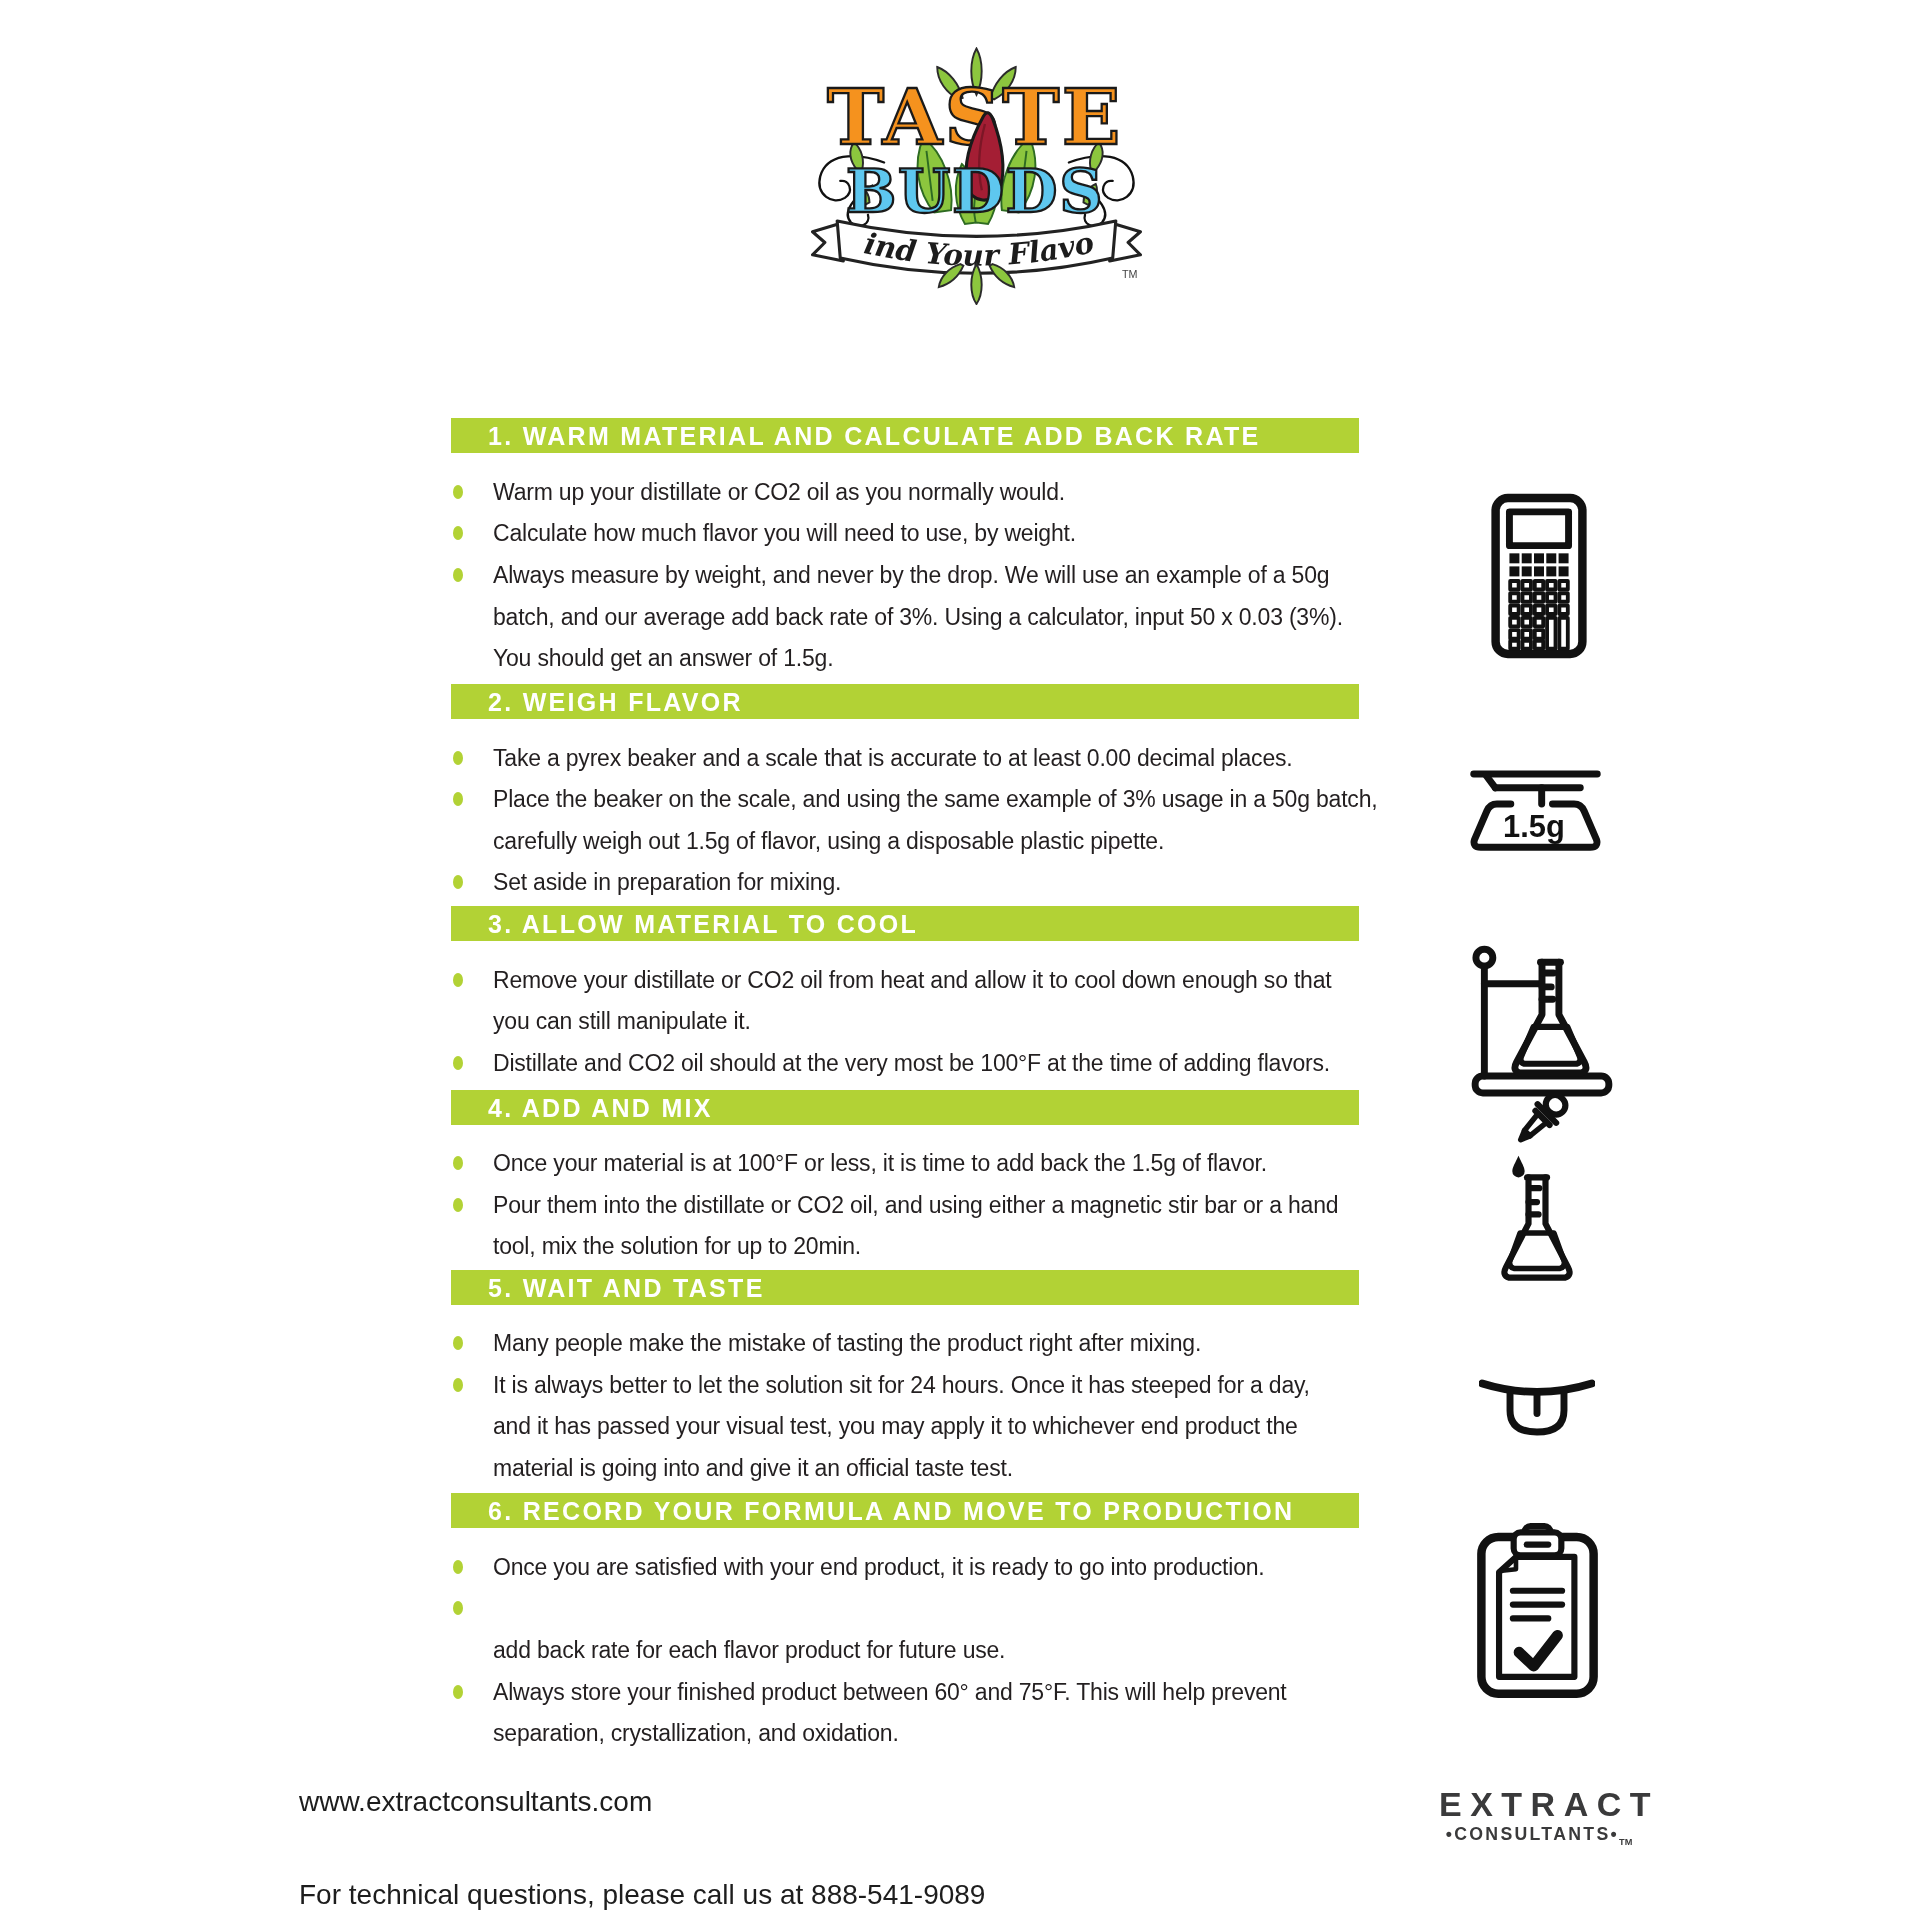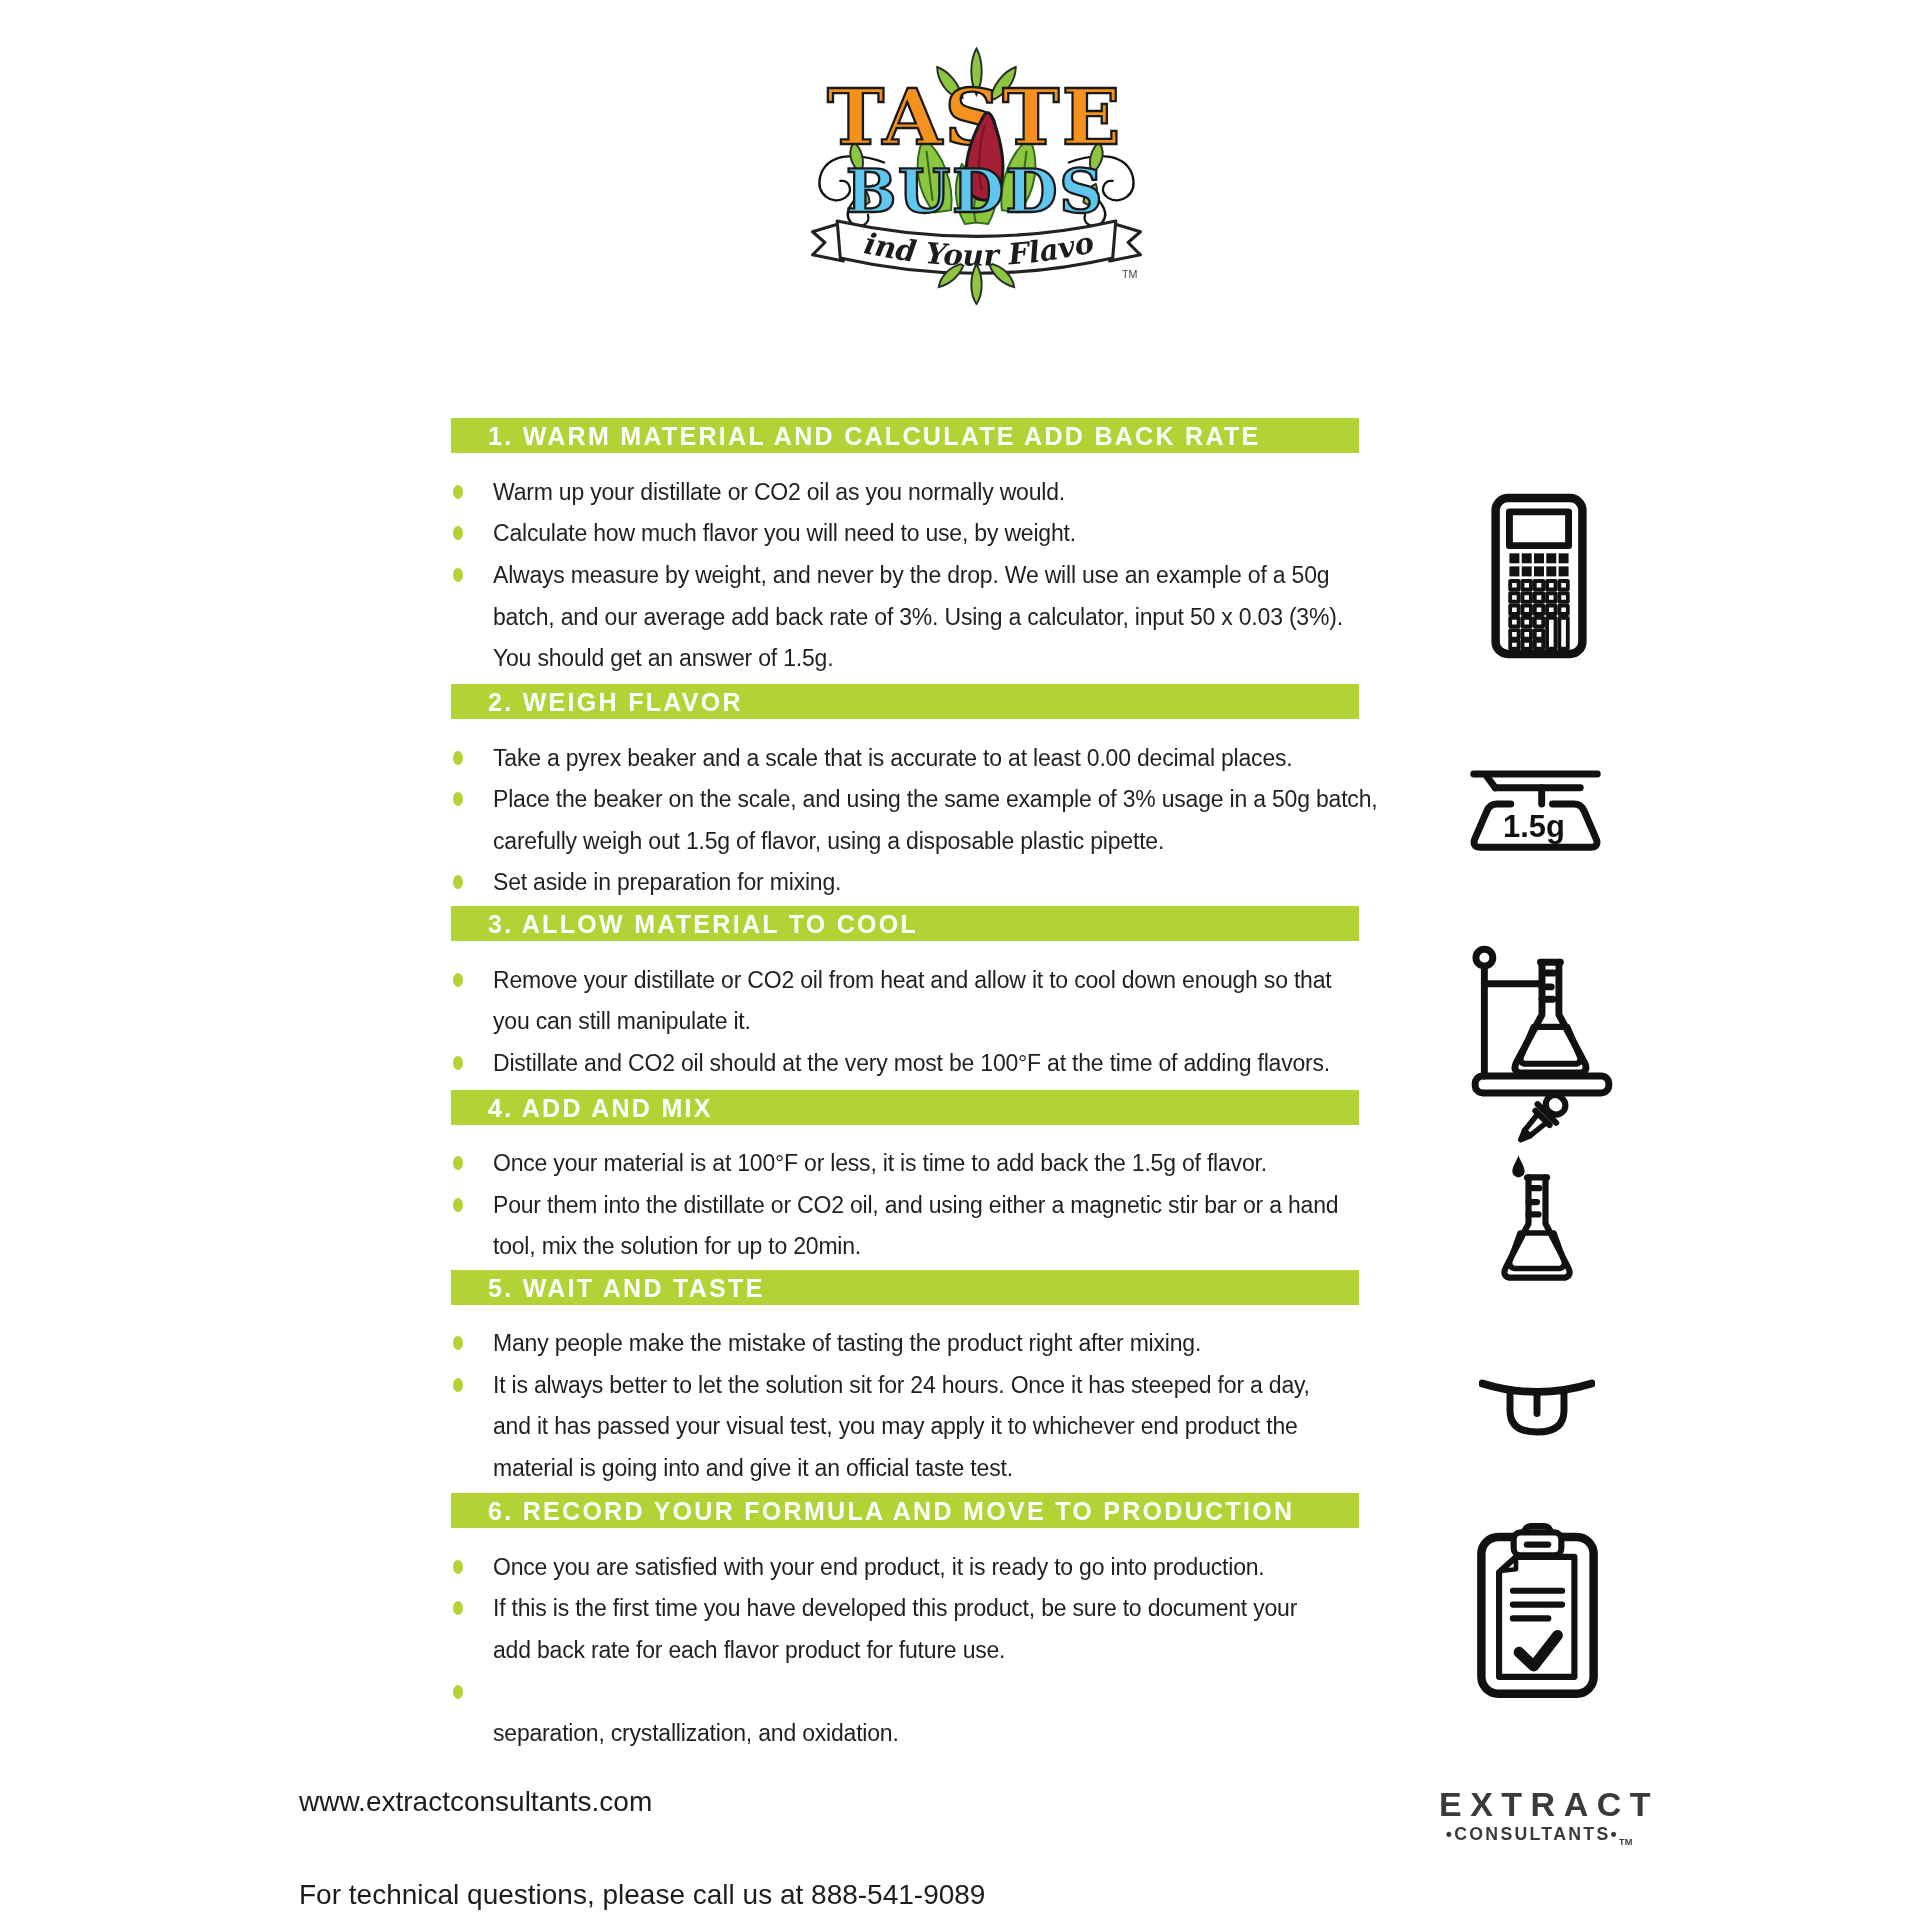--- a/index.html
+++ b/index.html
@@ -136,23 +136,23 @@
       <div class="text-line" style="top: 1142px;"><span class="dot"></span><span>Once your material is at 100°F or less, it is time to add back the 1.5g of flavor.</span></div>
       <div class="text-line" style="top: 1184px;"><span class="dot"></span><span>Pour them into the distillate or CO2 oil, and using either a magnetic stir bar or a hand</span></div>
       <div class="text-line" style="top: 1225px;"><span>tool, mix the solution for up to 20min.</span></div>
       <div class="sec-bar" style="top: 1270px;">5. WAIT AND TASTE</div>
       <div class="text-line" style="top: 1322px;"><span class="dot"></span><span>Many people make the mistake of tasting the product right after mixing.</span></div>
       <div class="text-line" style="top: 1364px;"><span class="dot"></span><span>It is always better to let the solution sit for 24 hours. Once it has steeped for a day,</span></div>
       <div class="text-line" style="top: 1405px;"><span>and it has passed your visual test, you may apply it to whichever end product the</span></div>
       <div class="text-line" style="top: 1447px;"><span>material is going into and give it an official taste test.</span></div>
       <div class="sec-bar" style="top: 1493px;">6. RECORD YOUR FORMULA AND MOVE TO PRODUCTION</div>
       <div class="text-line" style="top: 1546px;"><span class="dot"></span><span>Once you are satisfied with your end product, it is ready to go into production.</span></div>
-      <div class="text-line" style="top: 1587px;"><span class="dot"></span><span>If this is the first time you have developed this product, be sure to document your</span></div>
+      <div class="text-line" style="top: 1587px;"><span class="dot"></span></div>
       <div class="text-line" style="top: 1629px;"><span>add back rate for each flavor product for future use.</span></div>
-      <div class="text-line" style="top: 1671px;"><span class="dot"></span></div>
+      <div class="text-line" style="top: 1671px;"><span class="dot"></span><span>Always store your finished product between 60° and 75°F. This will help prevent</span></div>
       <div class="text-line" style="top: 1712px;"><span>separation, crystallization, and oxidation.</span></div>
     </div>
 
   <div class="icon" style="left:1491px;top:493px;width:96px;height:166px">
     <svg viewBox="0 0 125 215">
       <rect class="stroke" x="6" y="6" width="113" height="203" rx="16" stroke-width="11"></rect>
       <rect class="stroke" x="24" y="24" width="77" height="44" stroke-width="9"></rect>
       <g class="fillk">
         <rect x="24" y="78" width="13" height="13"></rect>
           <rect x="40" y="78" width="13" height="13"></rect>

